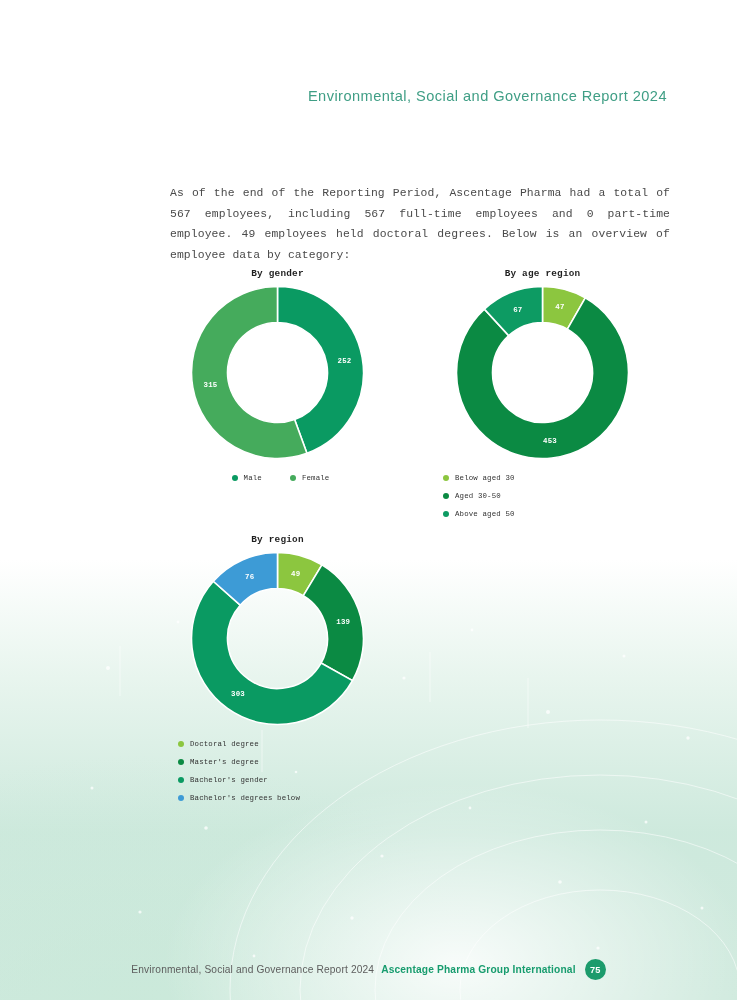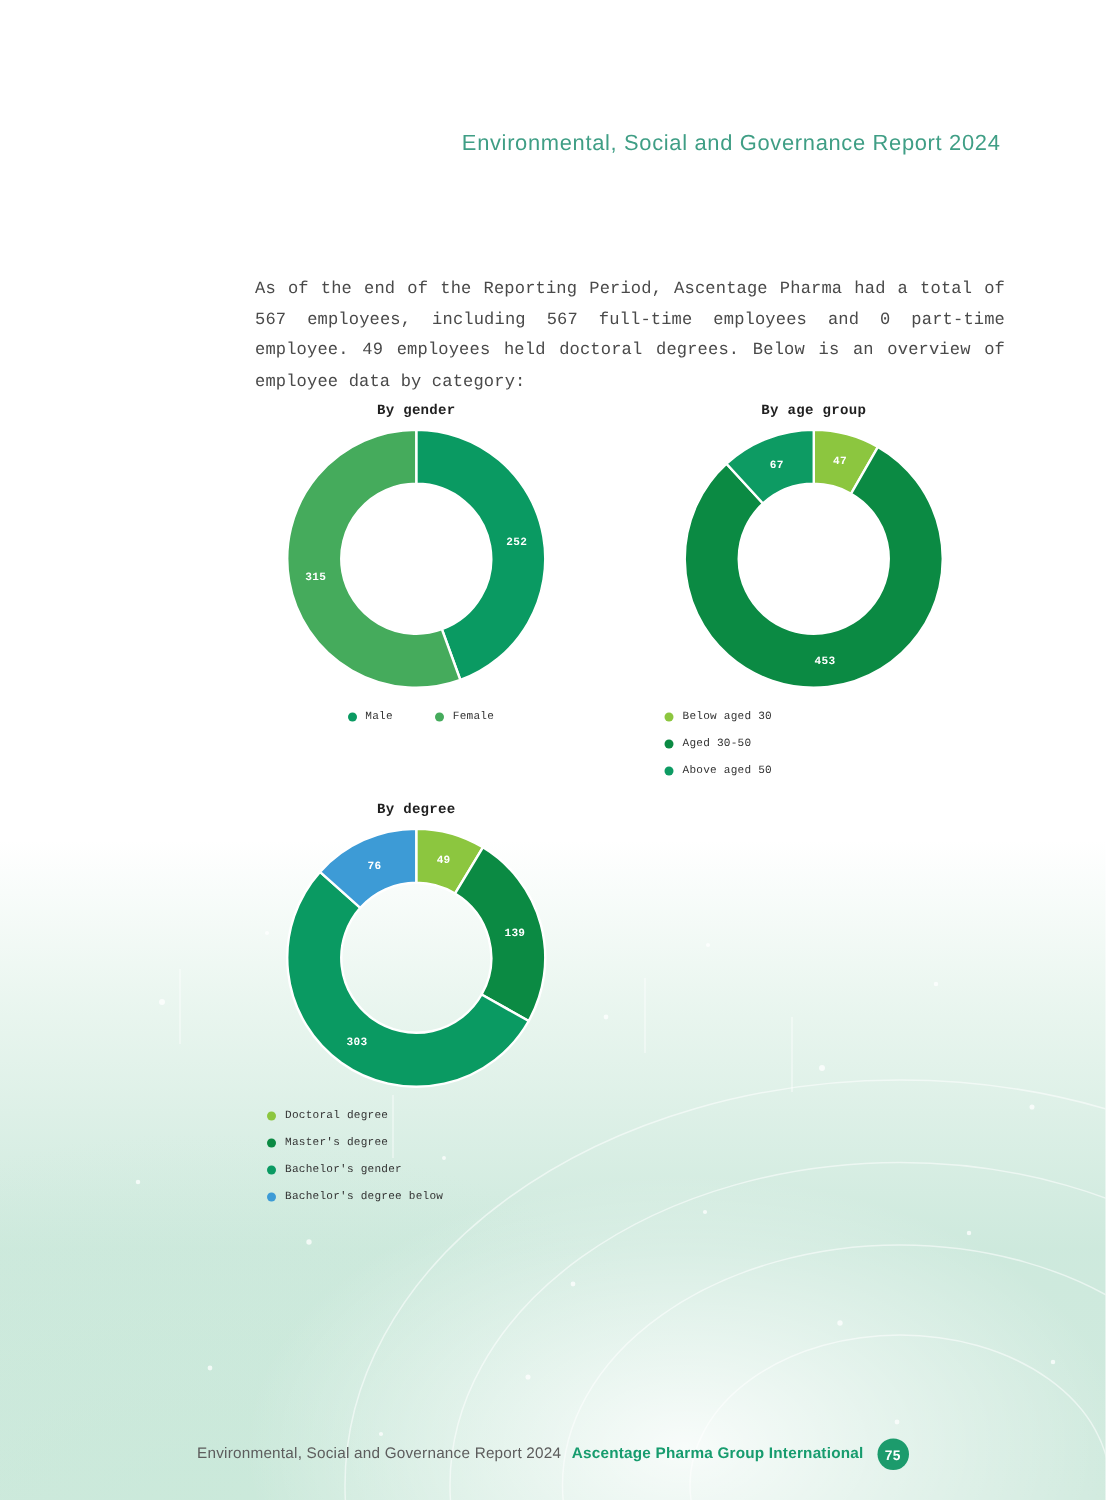--- a/index.html
+++ b/index.html
@@ -220,21 +220,21 @@
             <span class="legend-dot" style="background: rgb(10, 154, 98);"></span>
             <span>Male</span>
           </div>
           <div class="legend-item">
             <span class="legend-dot" style="background: rgb(69, 171, 92);"></span>
             <span>Female</span>
           </div>
         </div>
     </div>
     <div class="chart-cell">
-      <div class="chart-title">By age group</div>
+      <div class="chart-title">By age region</div>
       <div class="donut-wrap">
           <svg class="donut" width="175" height="175" viewBox="0 0 175 175">
             <path d="M 87.5 1.5 A 86 86 0 0 1 130.29350357962994 12.902975586286288 L 112.37994394164531 44.129636968771095 A 50 50 0 0 0 87.5 37.5 Z" fill="#8cc63f" stroke="#ffffff" stroke-width="1.6"></path>
             <text class="slice-label" x="105.00869536647365" y="24.392728054164174" text-anchor="middle">47</text>
             <path d="M 130.29350357962994 12.902975586286288 A 86 86 0 1 1 29.35534176349973 24.13440429885803 L 53.69496614156961 50.659537383057 A 50 50 0 1 0 112.37994394164531 44.129636968771095 Z" fill="#0b8a43" stroke="#ffffff" stroke-width="1.6"></path>
             <text class="slice-label" x="95.01997699029265" y="157.68291164240756" text-anchor="middle">453</text>
             <path d="M 29.35534176349973 24.13440429885803 A 86 86 0 0 1 87.49999999999999 1.5 L 87.49999999999999 37.5 A 50 50 0 0 0 53.69496614156961 50.659537383057 Z" fill="#0d9b63" stroke="#ffffff" stroke-width="1.6"></path>
             <text class="slice-label" x="62.832267866855766" y="26.73200341333613" text-anchor="middle">67</text>
           </svg>
         </div>
@@ -250,21 +250,21 @@
           <div class="legend-item">
             <span class="legend-dot" style="background: rgb(13, 155, 99);"></span>
             <span>Above aged 50</span>
           </div>
         </div>
     </div>
   </div>
 
   <div class="chart-row" style="margin-top:6px;">
     <div class="chart-cell">
-      <div class="chart-title">By degree</div>
+      <div class="chart-title">By region</div>
       <div class="donut-wrap">
           <svg class="donut" width="175" height="175" viewBox="0 0 175 175">
             <path d="M 87.5 1.5 A 86 86 0 0 1 131.9361459190602 13.869646640397093 L 113.33496855759316 44.69165502348668 A 50 50 0 0 0 87.5 37.5 Z" fill="#8cc63f" stroke="#ffffff" stroke-width="1.6"></path>
             <text class="slice-label" x="105.73573766772336" y="24.59078025412014" text-anchor="middle">49</text>
             <path d="M 131.9361459190602 13.869646640397093 A 86 86 0 0 1 162.45010469888828 129.67205005244213 L 131.0756422667955 112.01863375141984 A 50 50 0 0 0 113.33496855759316 44.69165502348668 Z" fill="#0b8a43" stroke="#ffffff" stroke-width="1.6"></path>
             <text class="slice-label" x="153.25552519249203" y="72.77340464316349" text-anchor="middle">139</text>
             <path d="M 162.45010469888828 129.67205005244213 A 86 86 0 1 1 23.335099719355 30.23862058966023 L 50.19482541822965 54.208500342825715 A 50 50 0 1 0 131.0756422667955 112.01863375141984 Z" fill="#0a9a62" stroke="#ffffff" stroke-width="1.6"></path>
             <text class="slice-label" x="47.95853915241421" y="145.4215407778818" text-anchor="middle">303</text>
             <path d="M 23.335099719355 30.23862058966023 A 86 86 0 0 1 87.49999999999999 1.5 L 87.49999999999999 37.5 A 50 50 0 0 0 50.19482541822965 54.208500342825715 Z" fill="#3d9bd6" stroke="#ffffff" stroke-width="1.6"></path>
             <text class="slice-label" x="59.70429788884148" y="28.040359780709835" text-anchor="middle">76</text>
@@ -278,21 +278,21 @@
           <div class="legend-item">
             <span class="legend-dot" style="background: rgb(11, 138, 67);"></span>
             <span>Master's degree</span>
           </div>
           <div class="legend-item">
             <span class="legend-dot" style="background: rgb(10, 154, 98);"></span>
             <span>Bachelor's gender</span>
           </div>
           <div class="legend-item">
             <span class="legend-dot" style="background: rgb(61, 155, 214);"></span>
-            <span>Bachelor's degree below</span>
+            <span>Bachelor's degrees below</span>
           </div>
         </div>
     </div>
   </div>
 </div>
 
 <div class="page-footer">
   <span class="footer-report">Environmental, Social and Governance Report 2024</span>
   <span class="footer-company">Ascentage Pharma Group International</span>
   <span class="page-number">75</span>

